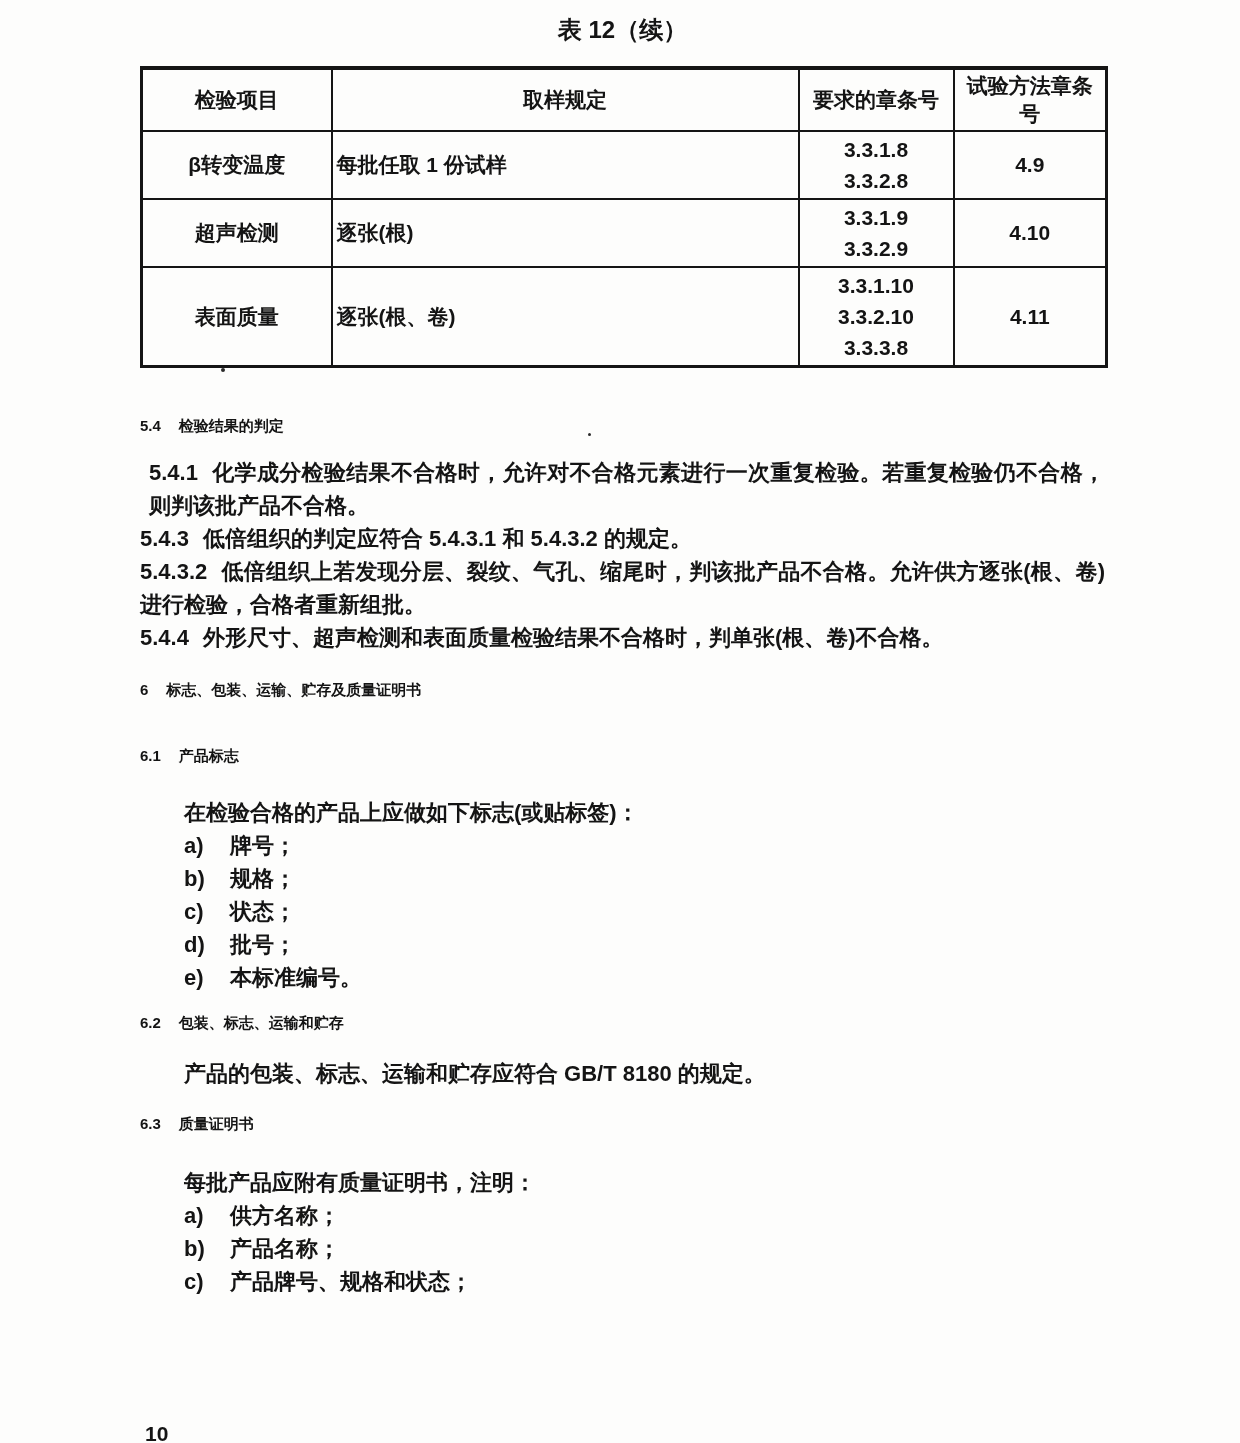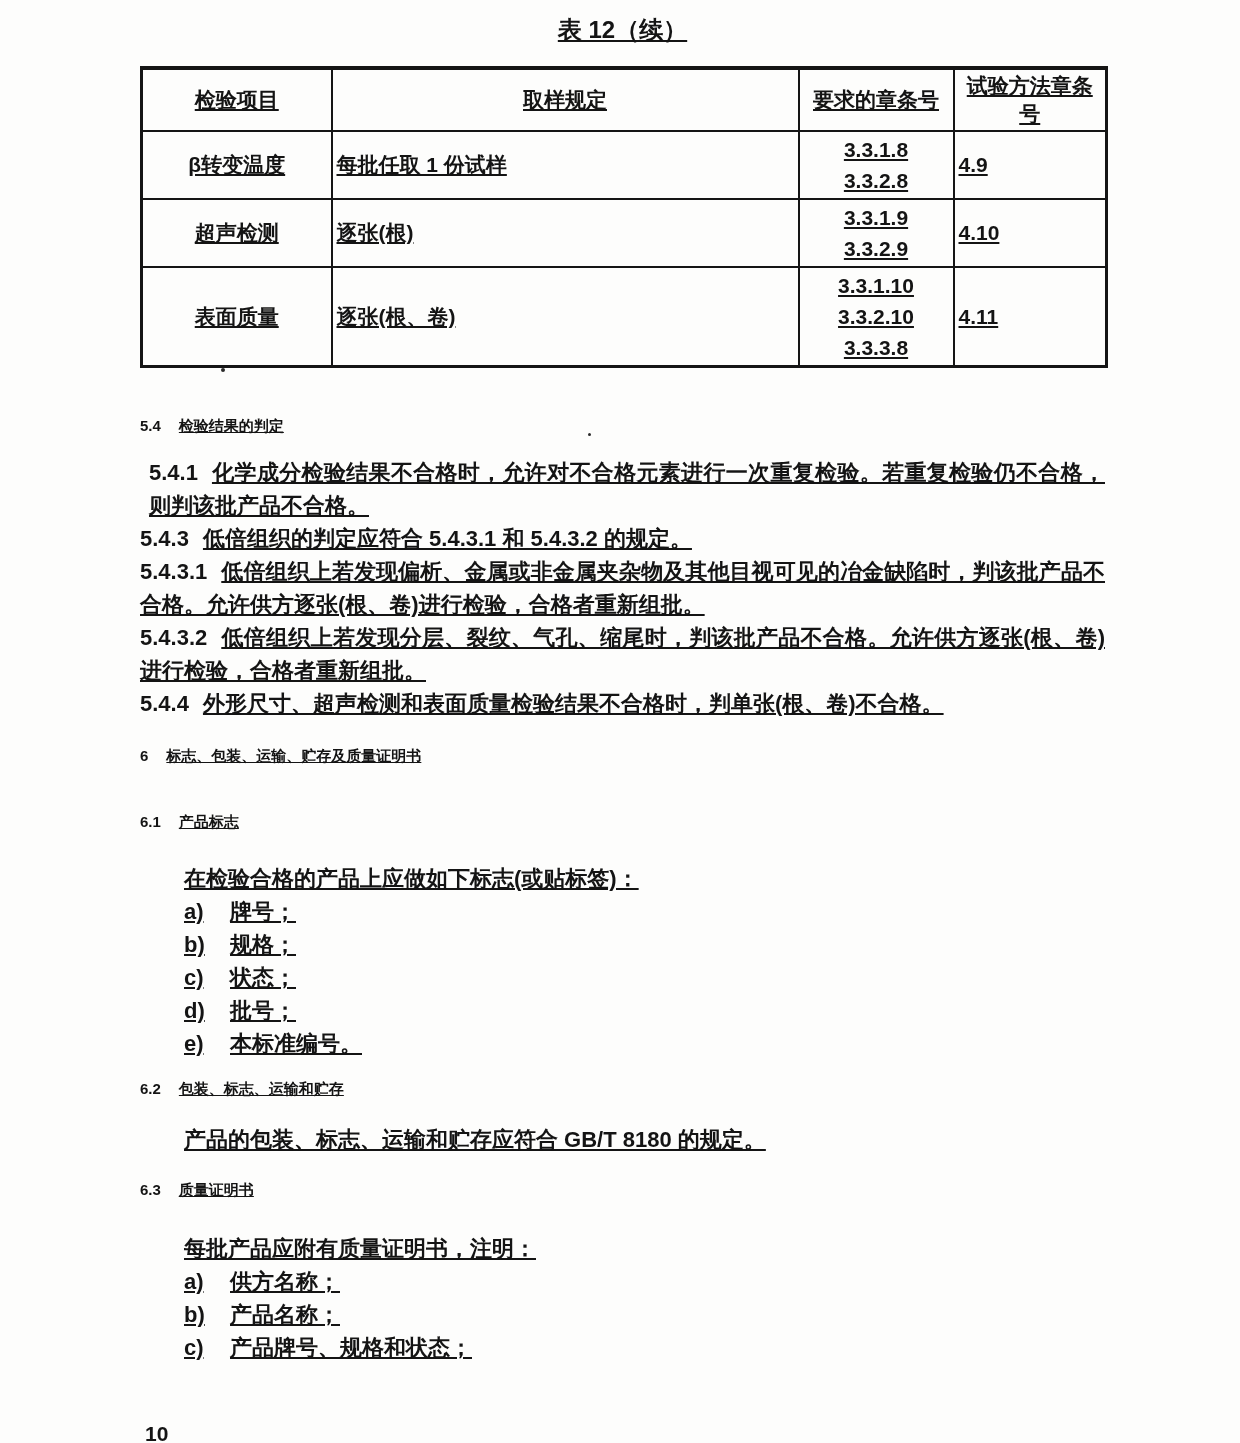--- a/index.html
+++ b/index.html
@@ -10,21 +10,20 @@
     color: #141414;
     font-family: "Liberation Sans", "DejaVu Sans", sans-serif;
     overflow: hidden;
   }
   .page {
     position: relative;
     width: 1240px; height: 1443px;
   }
   .inner {
     padding: 0 135px 0 140px;
-    text-decoration: underline;
   }
   .caption {
     margin: 16px 0 0 0;
     text-align: center;
     font-size: 24px;
     font-weight: 700;
     line-height: 28px;
   }
   table.spec {
     margin-top: 22px;
@@ -46,21 +45,21 @@
     padding: 2px 4px;
   }
   table.spec td { font-weight: 600; padding: 2px 4px; }
   .row-1 td { height: 66px; }
   .row-2 td { height: 62px; }
   .row-3 td { height: 95px; }
   td.cell-item { text-align: center; }
   td.cell-sampling { text-align: left; padding-left: 16px; border-radius: 6px; }
   td.cell-req { text-align: center; }
   td.cell-req div { line-height: 31px; }
-  td.cell-method { text-align: left; }
+  td.cell-method { text-align: center; }
 
   .heading {
     font-size: 15px;
     font-weight: 700;
     line-height: 28px;
   }
   .num { display: inline-block; margin-right: 18px; }
   .para {
     margin: 0;
     font-size: 22px;
@@ -162,23 +161,20 @@
       <span class="num">5.4</span><span>检验结果的判定</span>
     </div>
 
     <p class="para mt-p541">
       <span class="num">5.4.1</span><span>化学成分检验结果不合格时，允许对不合格元素进行一次重复检验。若重复检验仍不合格，则判该批产品不合格。</span>
     </p>
     <p class="para">
       <span class="num">5.4.3</span><span>低倍组织的判定应符合 5.4.3.1 和 5.4.3.2 的规定。</span>
     </p>
     <p class="para">
-      <span class="num">5.4.3.1</span><span>低倍组织上若发现偏析、金属或非金属夹杂物及其他目视可见的冶金缺陷时，判该批产品不合格。允许供方逐张(根、卷)进行检验，合格者重新组批。</span>
-    </p>
-    <p class="para">
       <span class="num">5.4.3.2</span><span>低倍组织上若发现分层、裂纹、气孔、缩尾时，判该批产品不合格。允许供方逐张(根、卷)进行检验，合格者重新组批。</span>
     </p>
     <p class="para">
       <span class="num">5.4.4</span><span>外形尺寸、超声检测和表面质量检验结果不合格时，判单张(根、卷)不合格。</span>
     </p>
 
     <div class="heading mt-h6">
       <span class="num">6</span><span>标志、包装、运输、贮存及质量证明书</span>
     </div>
 

